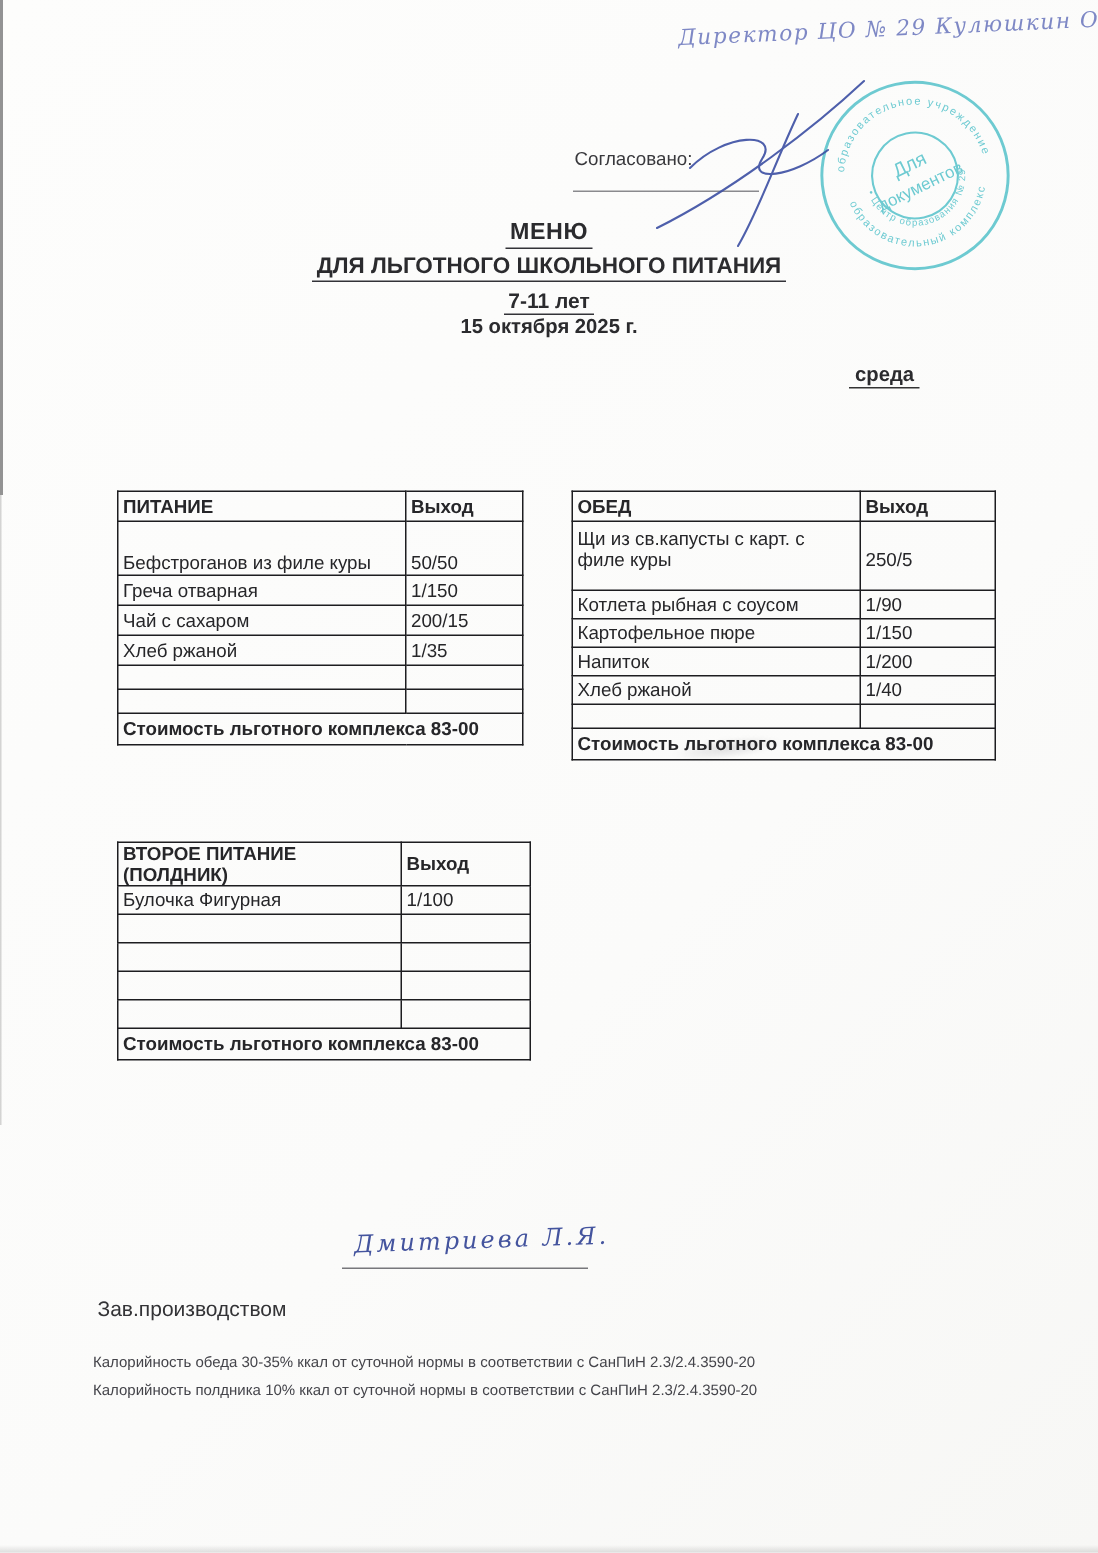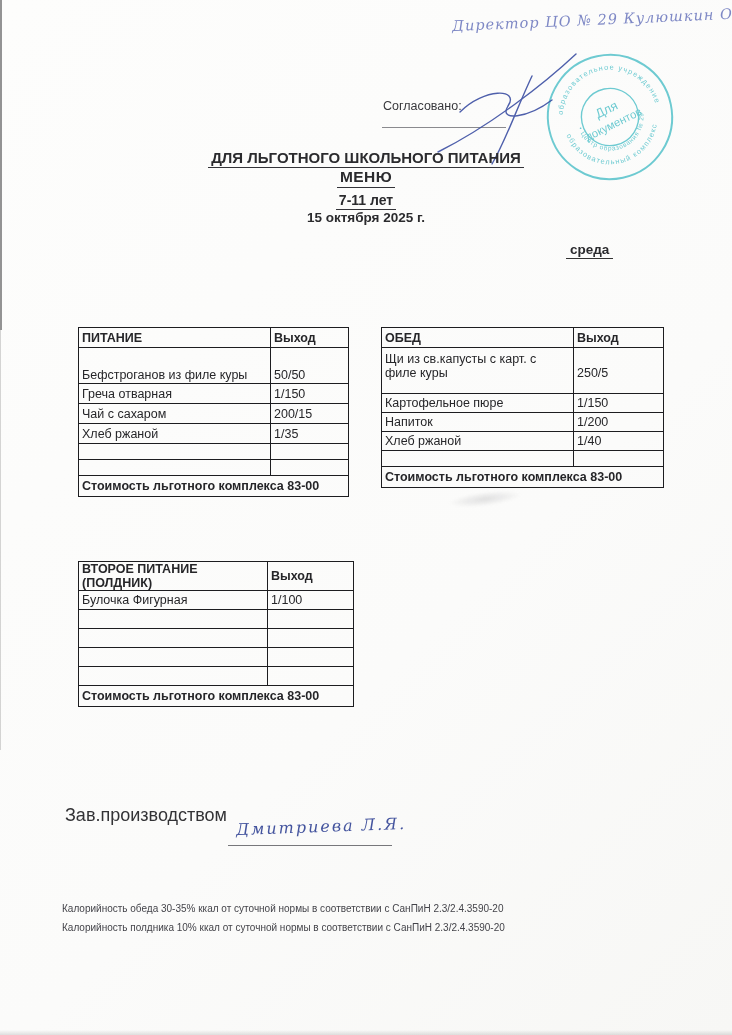--- a/index.html
+++ b/index.html
@@ -41,21 +41,21 @@
   .menu-table .val{text-align:left;}
   .menu-table .hdr td{font-weight:bold;height:19px;}
   .r19 td{height:19px;} .r18 td{height:18px;} .r15 td{height:15px;}
   .r34 td{height:34px;vertical-align:bottom;padding-bottom:1px;}
   .r32 td{height:32px;vertical-align:bottom;padding-bottom:13px;}
   .tft td{height:20px;font-weight:bold;}
   .tbl-breakfast{left:78px;top:327px;width:270px;}
   .tbl-lunch{left:381px;top:327px;width:282px;}
   .tbl-snack{left:78px;top:540px;width:275px;margin-top:21px;}
   
-  .manager-label{position:absolute;left:65px;top:805px;font-size:18px;color:#333336;}
+  .manager-label{position:absolute;left:65px;top:864px;font-size:14px;color:#333336;}
   .manager-signature{position:absolute;left:236px;top:817px;font-size:16px;letter-spacing:2px;
     color:#44549e;transform:rotate(-2deg);white-space:nowrap;}
   .manager-line{position:absolute;left:228px;top:845px;width:164px;border-bottom:1.2px solid #77777b;}
   
   .footnotes{position:absolute;left:62px;top:899px;font-size:10px;line-height:19.2px;color:#44444a;}
 </style>
 </head>
 <body>
 
 <div class="page">
@@ -96,22 +96,22 @@
   <div class="approval-line"></div>
   <svg class="approval-signature" width="150" height="122" viewBox="0 0 150 122">
     <g fill="none" stroke="#3c4fa3" stroke-width="1.4" opacity=".9" stroke-linecap="round">
       <path d="M 144,6 C 112,36 58,78 6,104"></path>
       <path d="M 28,64 C 52,40 88,40 76,58 C 66,74 96,70 120,52"></path>
       <path d="M 100,28 C 84,62 74,92 60,116"></path>
     </g>
   </svg>
 
   <div class="title-block">
+    <div><span class="t-line title-main">МЕНЮ</span></div>
     <div><span class="t-line title-sub">ДЛЯ ЛЬГОТНОГО ШКОЛЬНОГО ПИТАНИЯ</span></div>
-    <div><span class="t-line title-main">МЕНЮ</span></div>
     <div><span class="t-line title-age">7-11 лет</span></div>
     <div class="date-line">15 октября 2025 г.</div>
   </div>
   <div class="weekday">среда</div>
 
   <table class="menu-table tbl-breakfast">
     <colgroup>
         <col style="width:192px">
         <col style="width:78px">
       </colgroup>
@@ -158,20 +158,24 @@
     <tbody>
         <tr class="hdr">
       <td>ОБЕД</td>
       <td>Выход</td>
     </tr>
     <tr class="r32">
       <td>Щи из св.капусты с карт. с филе куры</td>
       <td class="val">250/5</td>
     </tr>
     <tr class="r18">
+      <td>Котлета рыбная с соусом</td>
+      <td class="val">1/90</td>
+    </tr>
+    <tr class="r18">
       <td>Картофельное пюре</td>
       <td class="val">1/150</td>
     </tr>
     <tr class="r18">
       <td>Напиток</td>
       <td class="val">1/200</td>
     </tr>
     <tr class="r18">
       <td>Хлеб ржаной</td>
       <td class="val">1/40</td>

